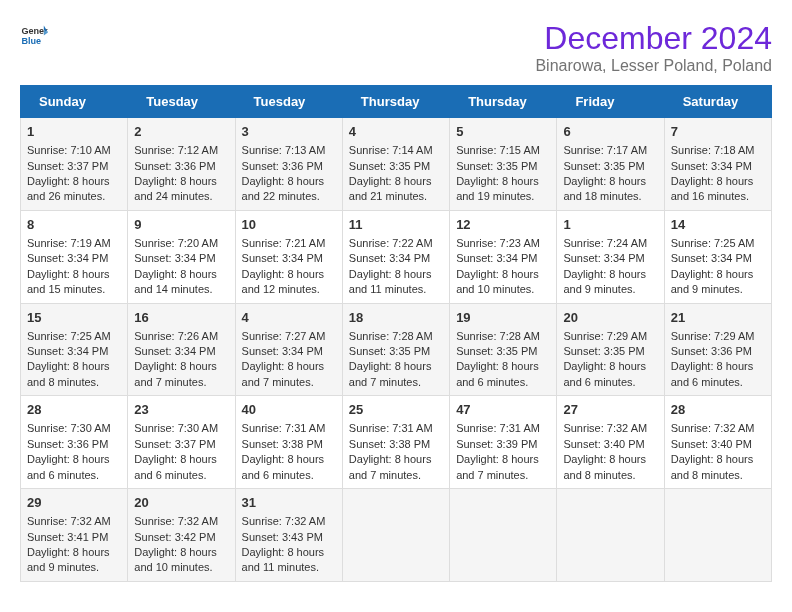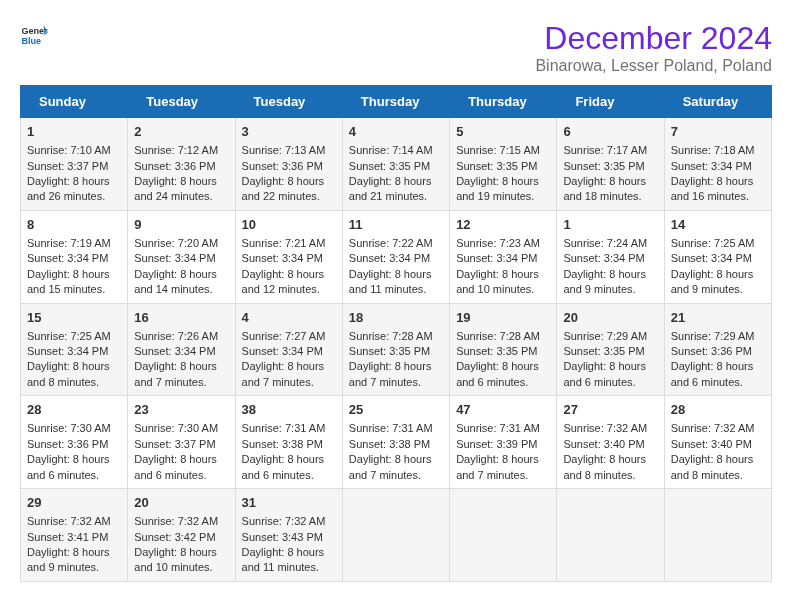--- a/index.html
+++ b/index.html
@@ -203,21 +203,21 @@
       <tr>
         <td>
         <span class="day-num">28</span>
         <span class="day-info">Sunrise: 7:30 AM<br>Sunset: 3:36 PM<br>Daylight: 8 hours<br> and 6 minutes.</span>
       </td>
         <td>
         <span class="day-num">23</span>
         <span class="day-info">Sunrise: 7:30 AM<br>Sunset: 3:37 PM<br>Daylight: 8 hours<br> and 6 minutes.</span>
       </td>
         <td>
-        <span class="day-num">38</span>
+        <span class="day-num">40</span>
         <span class="day-info">Sunrise: 7:31 AM<br>Sunset: 3:38 PM<br>Daylight: 8 hours<br> and 6 minutes.</span>
       </td>
         <td>
         <span class="day-num">25</span>
         <span class="day-info">Sunrise: 7:31 AM<br>Sunset: 3:38 PM<br>Daylight: 8 hours<br> and 7 minutes.</span>
       </td>
         <td>
         <span class="day-num">47</span>
         <span class="day-info">Sunrise: 7:31 AM<br>Sunset: 3:39 PM<br>Daylight: 8 hours<br> and 7 minutes.</span>
       </td>

